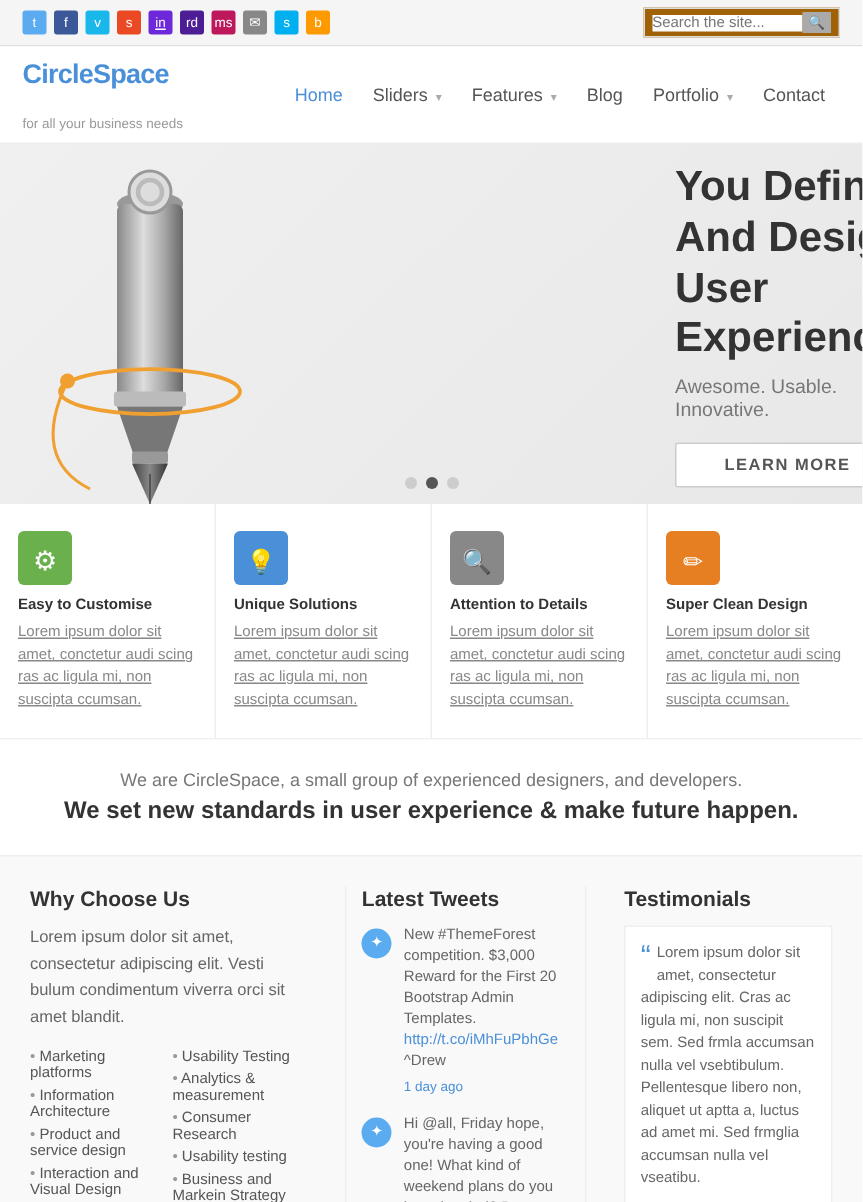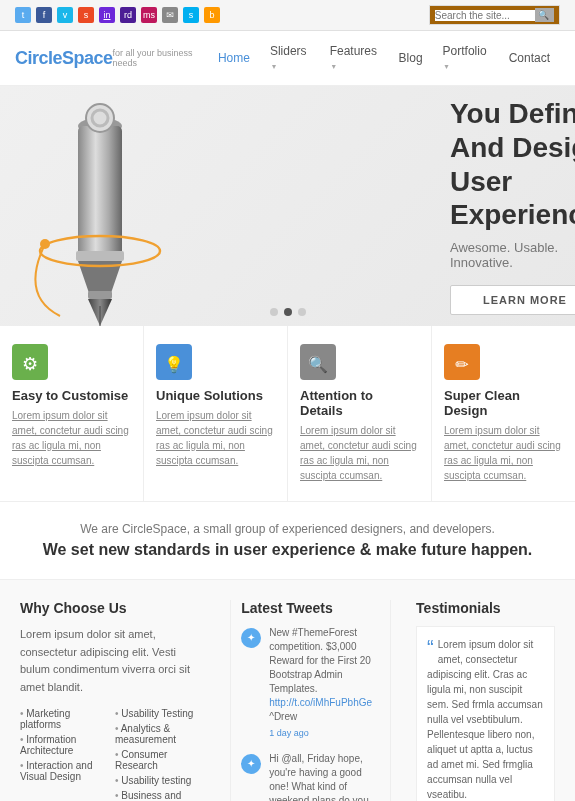--- a/index.html
+++ b/index.html
@@ -8,21 +8,21 @@
     
     .top-bar { background: #f5f5f5; border-bottom: 1px solid #e0e0e0; padding: 5px 15px; display: flex; align-items: center; justify-content: space-between; }
     .social-icons { display: flex; gap: 5px; }
     .social-icon { width: 16px; height: 16px; background: #999; border-radius: 2px; display: inline-flex; align-items: center; justify-content: center; font-size: 9px; color: #fff; }
     .search-box { display: flex; align-items: center; border: 1px solid #ddd; background: #a16207; padding: 2px 5px; }
     .search-box input { border: none; outline: none; font-size: 10px; width: 100px; color: #999; }
     .search-btn { background: #aaa; color: #fff; border: none; font-size: 9px; padding: 2px 4px; cursor: pointer; }
 
     
     .header { background: #fff; padding: 8px 15px; display: flex; align-items: center; justify-content: space-between; border-bottom: 1px solid #eee; }
-    .logo-wrap { display: flex; flex-direction: row; }
+    .logo-wrap { display: flex; flex-direction: column; gap: 17px; }
     .logo-name { font-size: 18px; font-weight: bold; color: #4a90d9; letter-spacing: -0.5px; }
     .logo-tagline { font-size: 9px; color: #999; }
     .nav { display: flex; align-items: center; gap: 0; }
     .nav-item { padding: 5px 10px; font-size: 12px; color: #555; text-decoration: none; position: relative; cursor: pointer; }
     .nav-item.active { color: #4a90d9; }
     .nav-arrow { font-size: 8px; color: #aaa; margin-left: 2px; }
 
     
     .hero { background: linear-gradient(135deg, #f0f0f0 0%, #e8e8e8 100%); position: relative; height: 240px; display: flex; align-items: center; overflow: hidden; }
     .hero-text { margin-left: 240px; padding: 20px; }
@@ -31,21 +31,21 @@
     .hero-btn { margin-top: 15px; display: inline-block; background: #fff; border: 1px solid #ccc; color: #555; padding: 8px 32px; font-size: 11px; font-weight: bold; letter-spacing: 1px; cursor: pointer; border-radius: 2px; }
     .hero-dots { position: absolute; bottom: 10px; left: 50%; transform: translateX(-50%); display: flex; gap: 6px; }
     .hero-dot { width: 8px; height: 8px; border-radius: 50%; background: #ccc; cursor: pointer; }
     .hero-dot.active { background: #555; }
 
     
     .features-row { display: flex; border-bottom: 1px solid #eee; }
     .feature-item { flex: 1; padding: 18px 12px; border-right: 1px solid #eee; }
     .feature-item:last-child { border-right: none; }
     .feature-icon { width: 36px; height: 36px; margin-bottom: 8px; }
-    .feature-title { font-size: 13px; font-weight: bold; color: #333; margin-bottom: 5px; }
+    .feature-title { font-size: 10px; font-weight: bold; color: #333; margin-bottom: 5px; }
     .feature-text { font-size: 10px; color: #888; line-height: 1.5; text-decoration: underline; }
 
     
     .tagline-section { text-align: center; padding: 20px 30px; background: #fff; }
     .tagline-sub { font-size: 12px; color: #777; margin-bottom: 5px; }
     .tagline-main { font-size: 16px; font-weight: bold; color: #333; }
 
     
     .three-col { display: flex; padding: 20px 10px; gap: 15px; background: #f9f9f9; border-top: 1px solid #eee; border-bottom: 1px solid #eee; }
     .col-why { flex: 2; padding: 0 10px; }
@@ -216,20 +216,21 @@
 <div class="three-col">
 
   <div class="col-why">
     <div class="section-title">Why Choose Us</div>
     <div class="why-body">Lorem ipsum dolor sit amet, consectetur adipiscing elit. Vesti bulum condimentum viverra orci sit amet blandit.</div>
     <div class="two-col-list">
       <div class="list-col">
         <ul>
           <li>Marketing platforms</li>
           <li>Information Architecture</li>
+          <li>Product and service design</li>
           <li>Interaction and Visual Design</li>
 
         </ul>
       </div>
       <div class="list-col">
         <ul>
           <li>Usability Testing</li>
           <li>Analytics &amp; measurement</li>
           <li>Consumer Research</li>
           <li>Usability testing</li>

